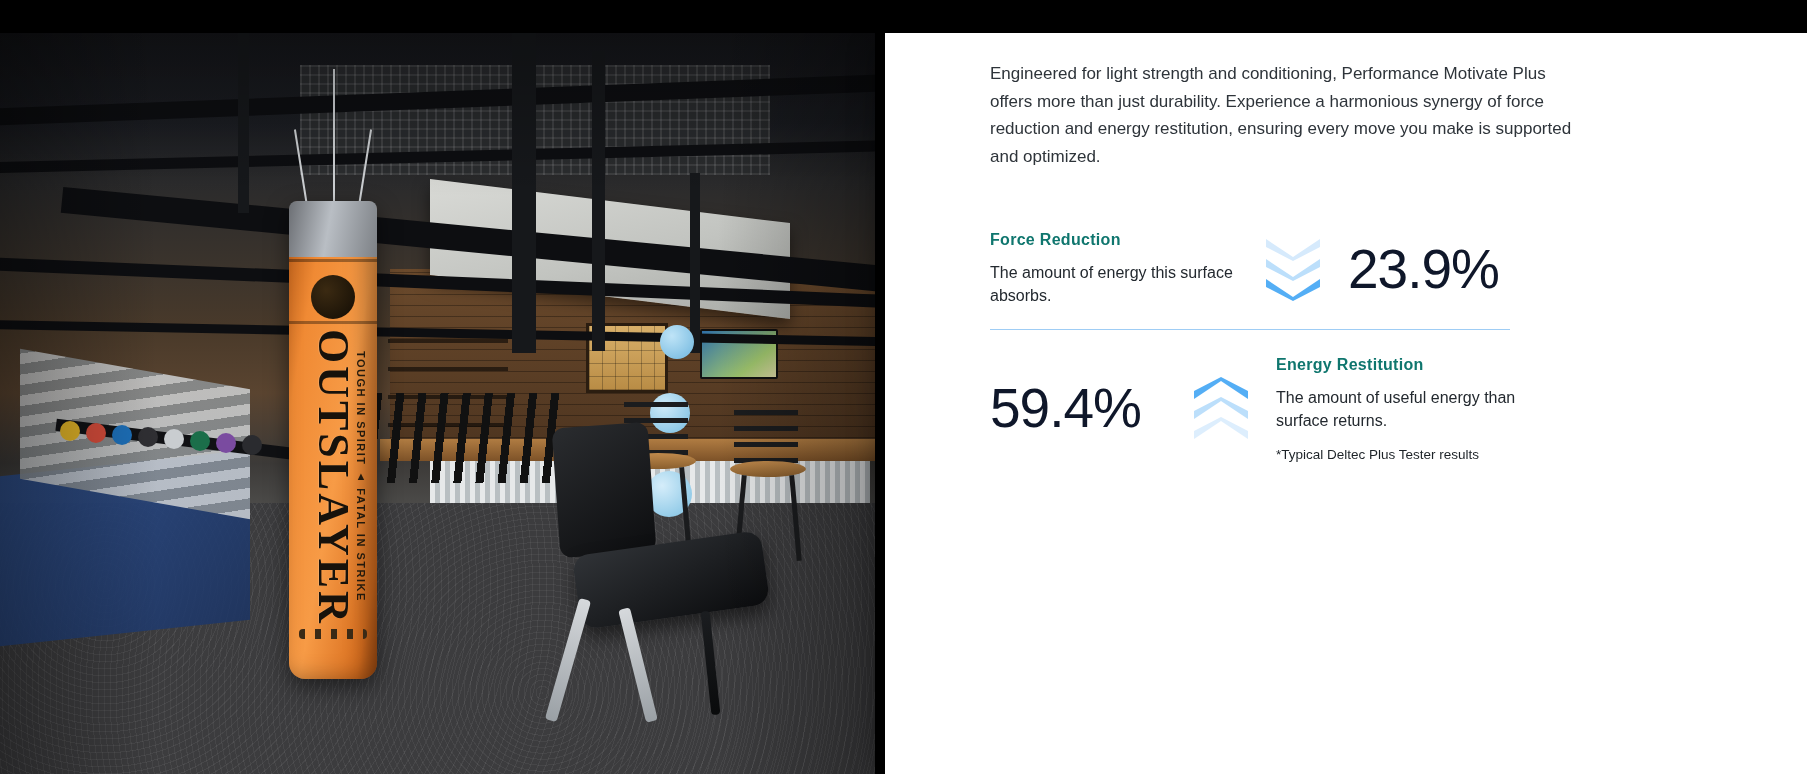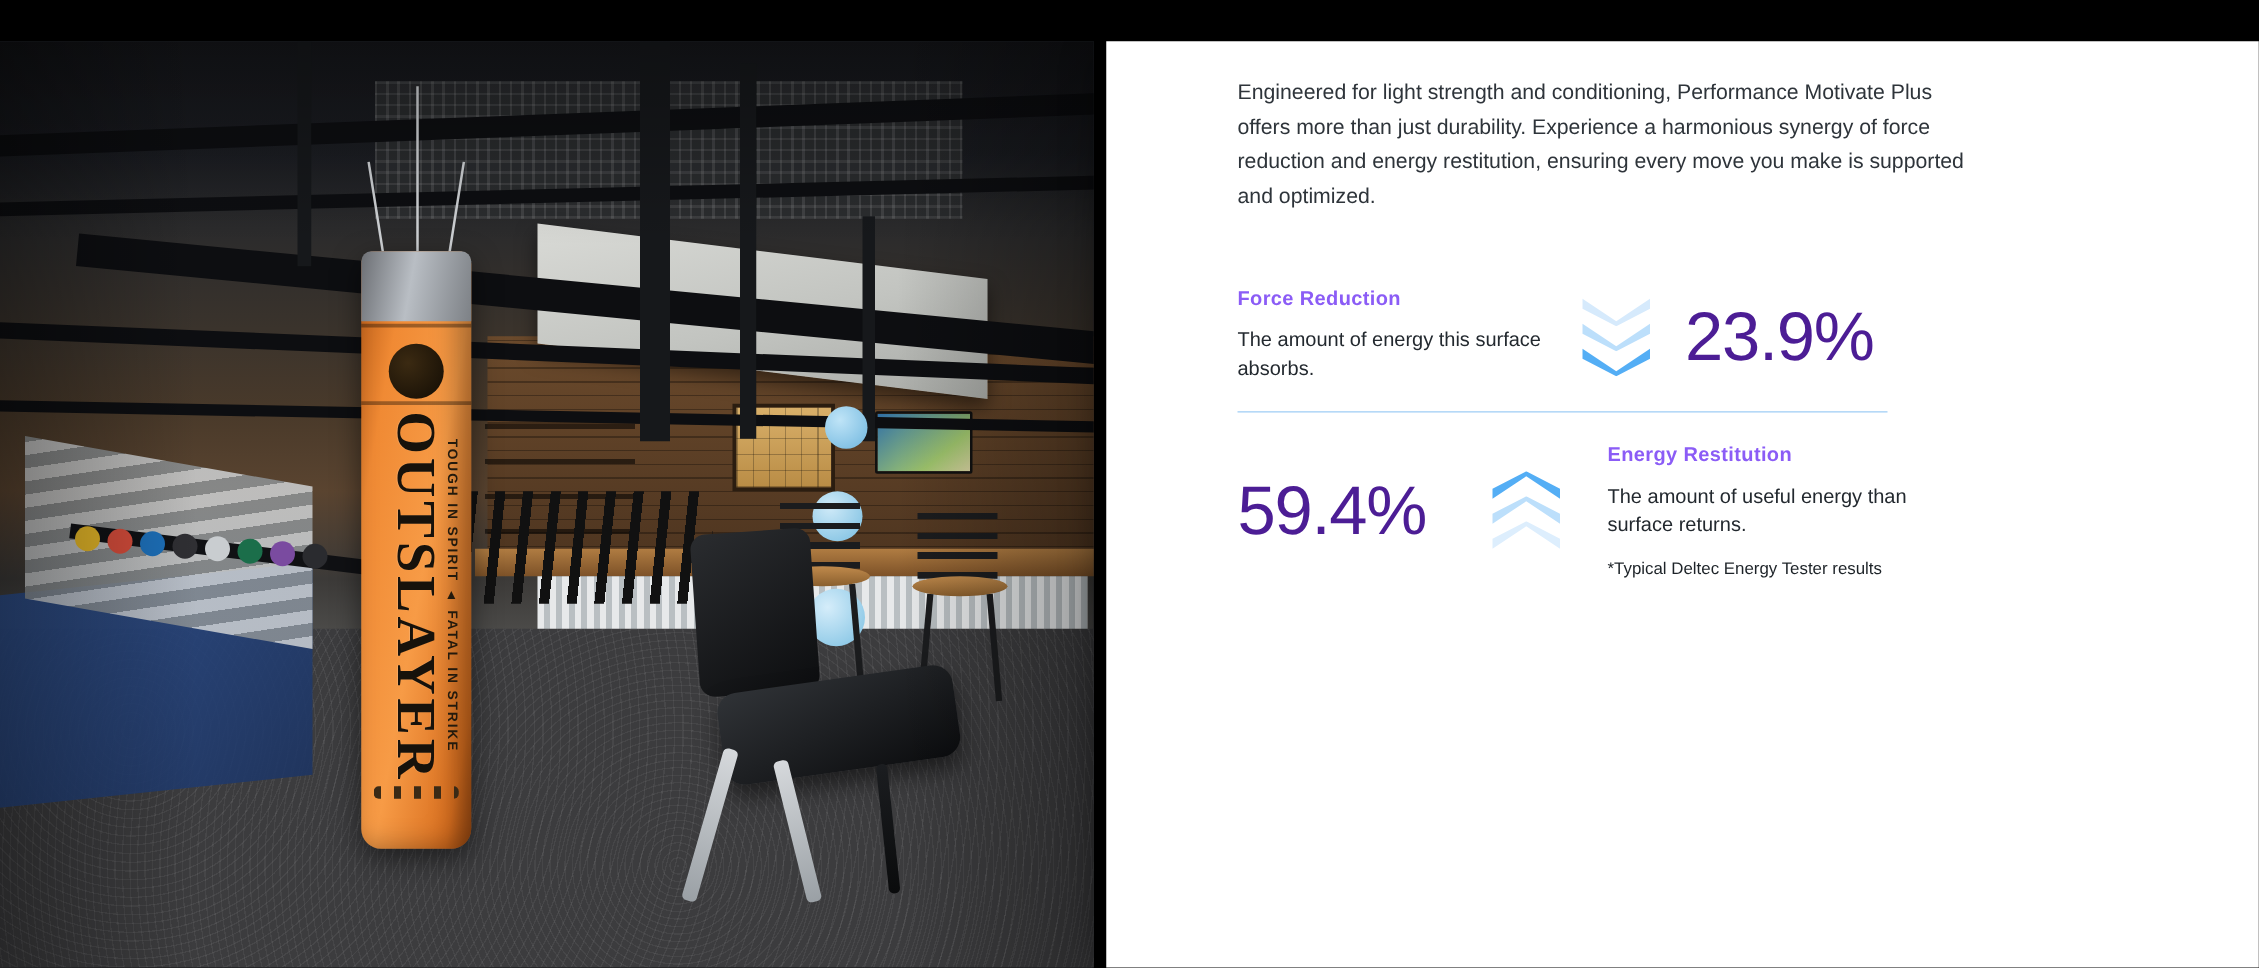--- a/index.html
+++ b/index.html
@@ -350,21 +350,21 @@
   .stat-row {
     display: flex;
     align-items: center;
   }
   .stat-row.force { justify-content: flex-start; }
 
   .stat-text { width: 248px; }
   .stat-title {
     font-size: 16px;
     font-weight: bold;
-    color: #8b5cf6;
+    color: #0f766e;
     letter-spacing: .3px;
     margin: 0;
   }
   .stat-desc {
     margin: 13px 0 0 0;
     font-size: 16px;
     line-height: 1.42;
     color: #23292f;
   }
   .stat-foot {
@@ -383,36 +383,36 @@
   .chev {
     width: 62px;
     height: 24px;
     margin: -2px 0;
   }
   .chev svg { display: block; width: 62px; height: 24px; }
 
   .stat-value {
     font-size: 55px;
     font-weight: 300;
-    color: #4c1d95;
+    color: #0f172a;
     letter-spacing: -1px;
     line-height: 1;
     white-space: nowrap;
   }
   .stat-value.left-val { width: 176px; text-align: left; }
 
   .divider {
     height: 1px;
     background: #9fcdf5;
     margin: 22px 0 26px 0;
     width: 100%;
     max-width: 520px;
   }
 
-  .restitution-text { width: 240px; margin-left: 10px; }
+  .restitution-text { width: 240px; margin-left: 0; }
 </style>
 </head>
 <body>
 
 <div class="page">
 
   <div class="photo-pane">
     <div class="photo"></div>
 
     <div class="mezz-rail"></div>
@@ -547,21 +547,21 @@
             <span class="chev">
               <svg viewBox="0 0 62 24">
                   <path d="M4 22 L31 4 L58 22 L58 14 L31 0 L4 14 Z" fill="#ddeefd"></path>
                 </svg>
             </span>
           </div>
 
           <div class="restitution-text">
             <p class="stat-title">Energy Restitution</p>
             <p class="stat-desc">The amount of useful energy than surface returns.</p>
-            <p class="stat-foot">*Typical Deltec Energy Tester results</p>
+            <p class="stat-foot">*Typical Deltec Plus Tester results</p>
           </div>
         </div>
 
       </div>
     </div>
   </div>
 
 </div>
 
 </body></html>

